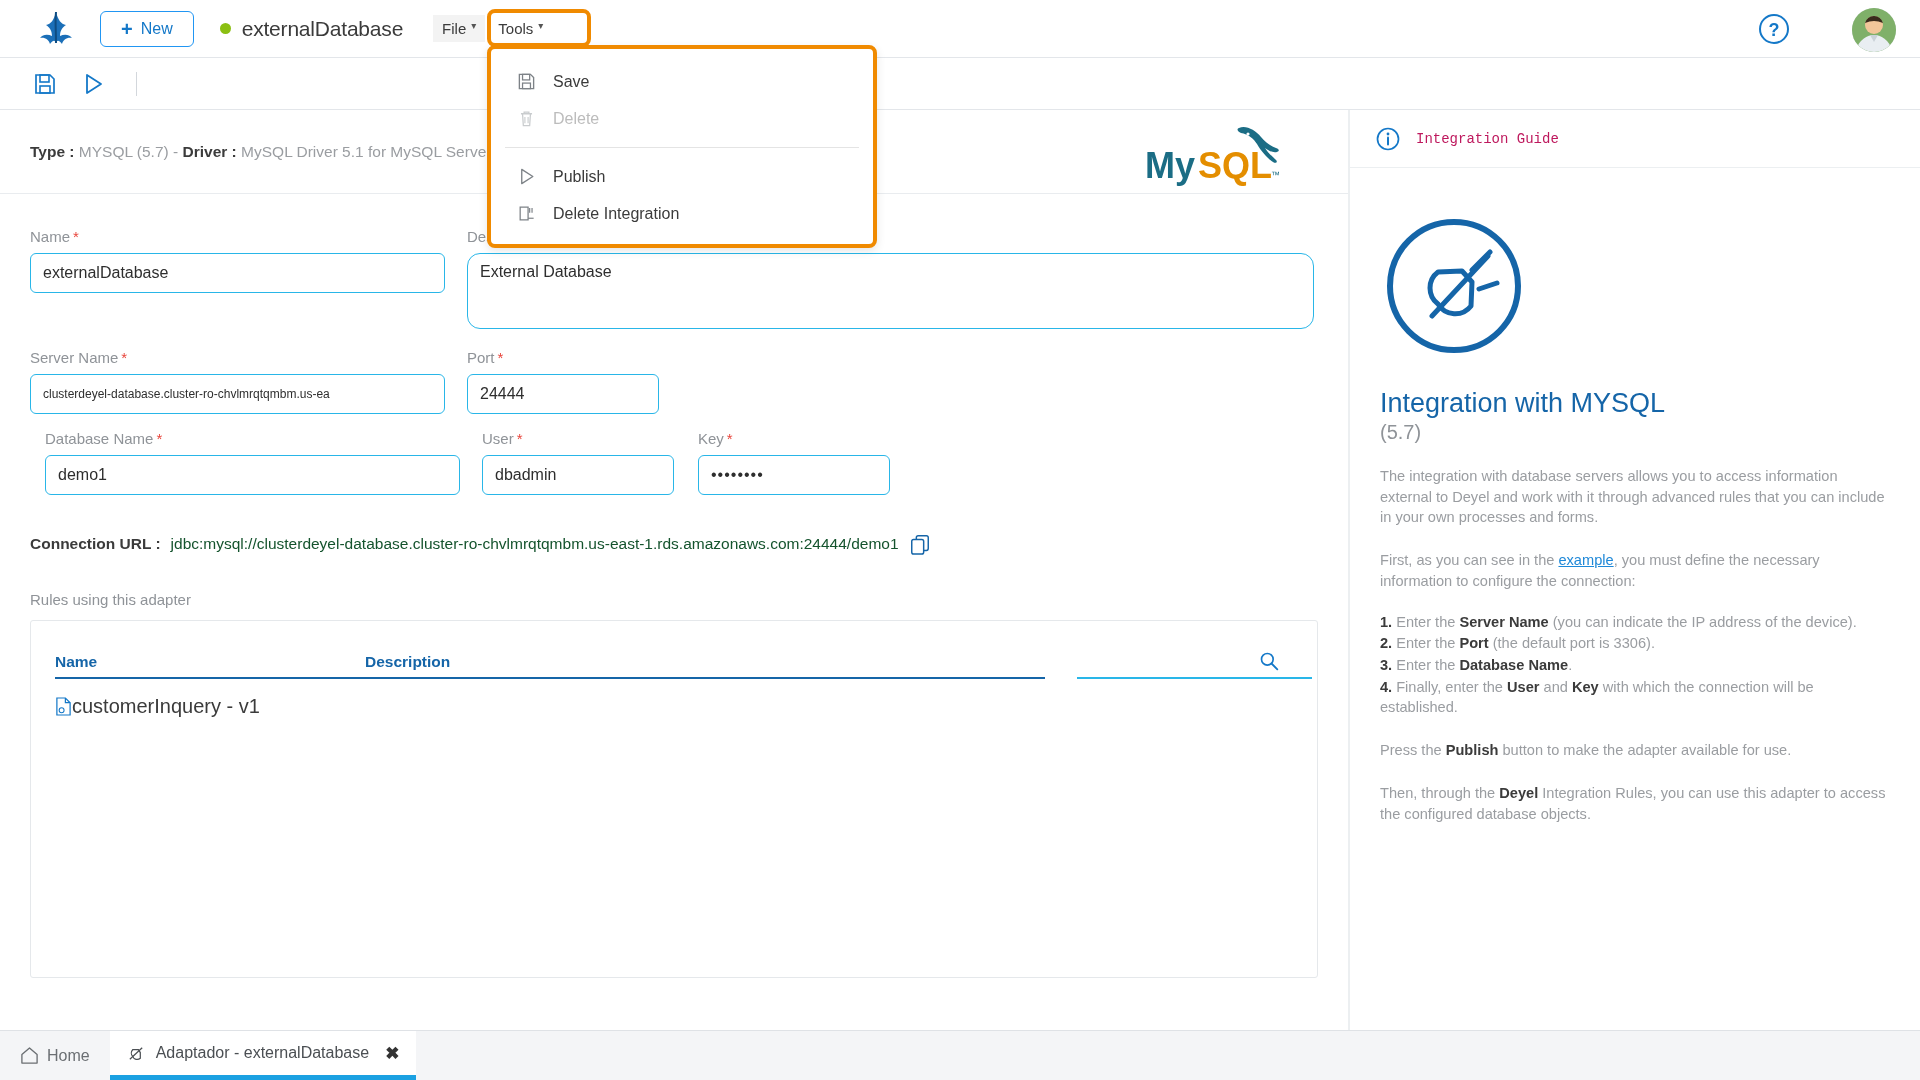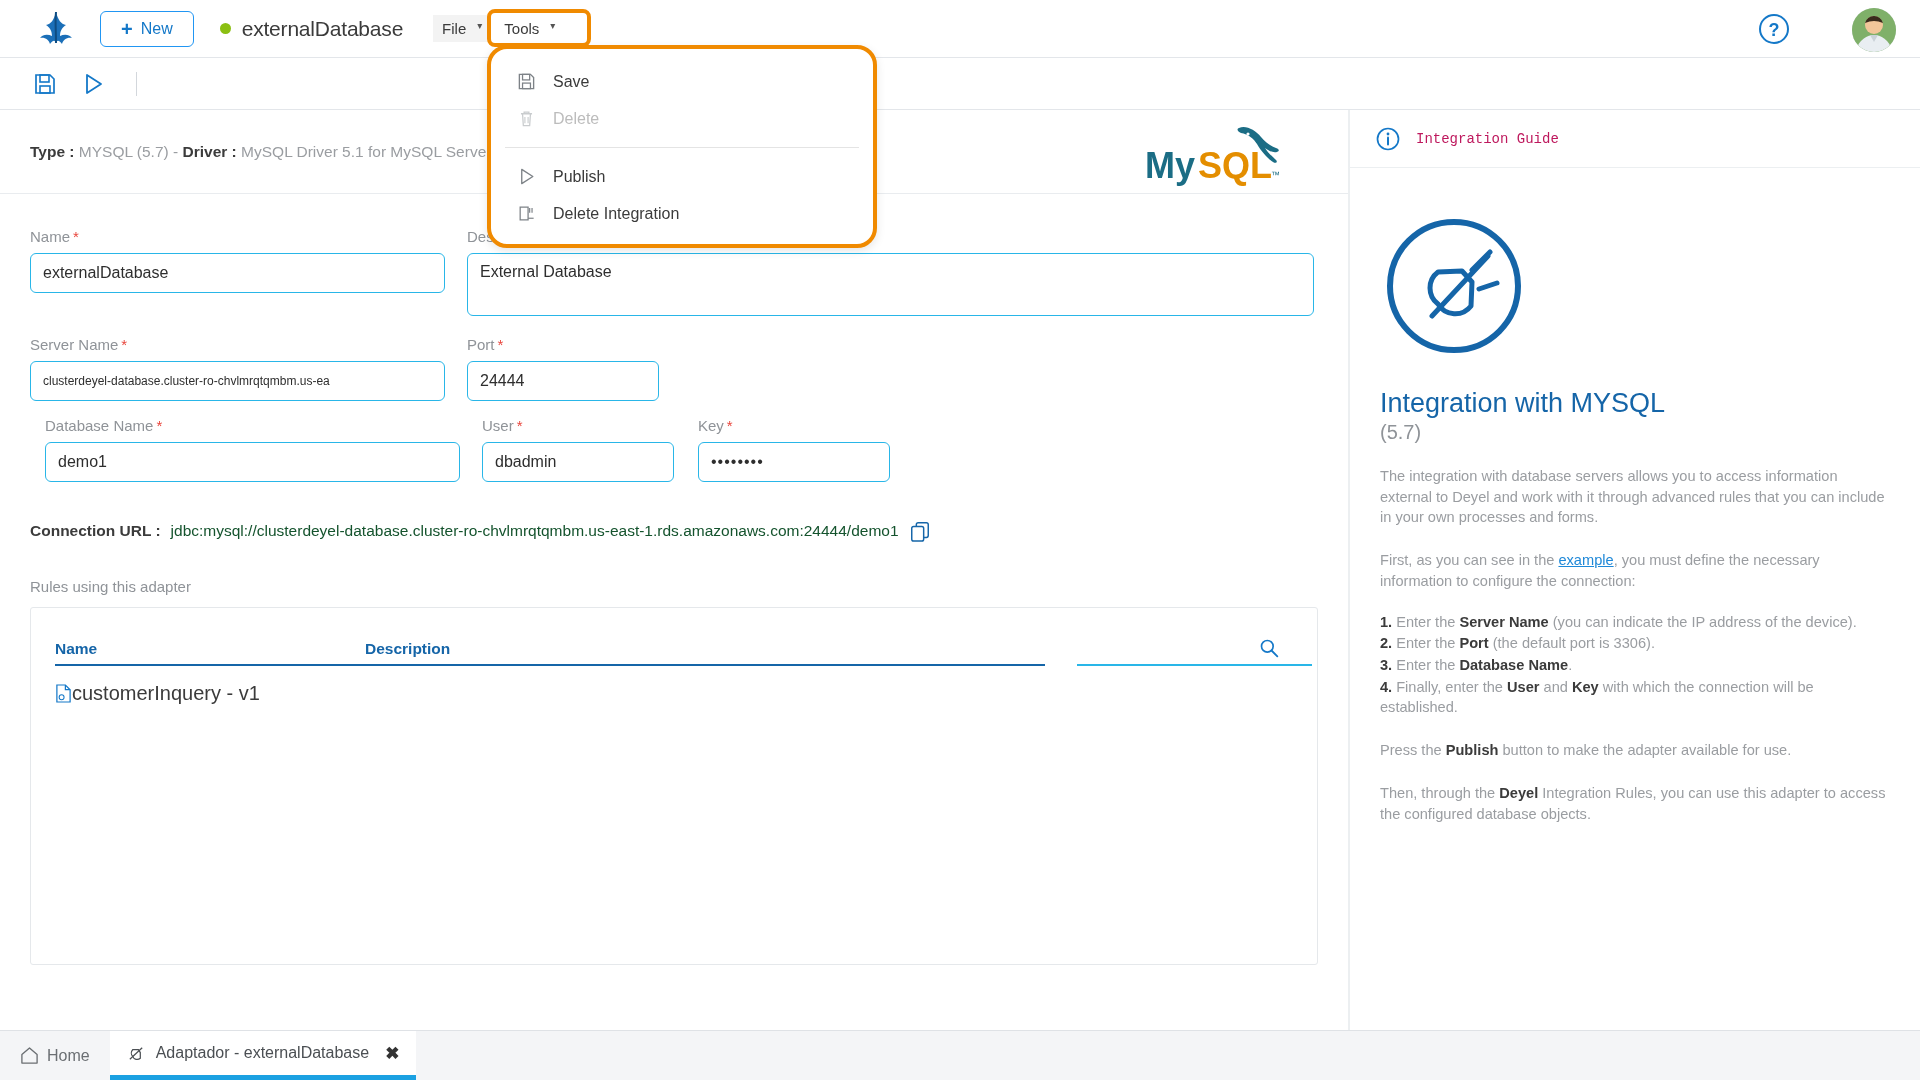--- a/index.html
+++ b/index.html
@@ -31,21 +31,21 @@
     background: #8bbf12; margin-left: 26px; margin-right: 11px;
   }
   .doc-title { font-size: 21px; color: #3b3b3b; font-weight: 500; letter-spacing: -.2px; }
 
   .menubar {
     display: flex; align-items: center; margin-left: 30px; gap: 4px;
     position: relative; z-index: 40;
   }
   .menu-item {
     font-size: 15px; color: #3b3b3b; padding: 5px 9px; cursor: pointer;
-    display: flex; gap: 11px; background: #fff;
+    display: flex; gap: 5px; background: #fff;
   }
   .menu-item.active { background: #f3f3f3; }
   .caret { font-size: 10px; color: #555; }
 
   .hl-menubar {
     position: absolute; left: 487px; top: 9px; width: 104px; height: 38px;
     border: 4px solid #f08a00; border-radius: 8px; z-index: 45; pointer-events: none;
   }
 
   .help-icon {
@@ -63,21 +63,21 @@
     position: absolute; top: 58px; left: 0; width: 1920px; height: 52px;
     border-bottom: 1px solid #e3e6ea; display: flex; align-items: center;
     padding-left: 32px; gap: 22px; background: #fff;
   }
   .tool-btn { width: 26px; height: 26px; cursor: pointer; display:flex; align-items:center; justify-content:center;}
   .tool-sep { width: 1px; height: 24px; background: #d3d7dc; margin: 0 8px; }
 
   
   .dropdown {
     position: absolute; left: 487px; top: 45px; width: 390px;
-    background: #ffffff; border: 4px solid #f08a00; border-radius: 20px;
+    background: #ffffff; border: 4px solid #f08a00; border-radius: 8px;
     z-index: 44; padding: 14px 0 12px 0;
     box-shadow: 0 3px 10px rgba(0,0,0,.10);
   }
   .dd-item {
     display: flex; align-items: center; gap: 17px;
     padding: 9px 0 9px 26px; font-size: 16px; color: #3b3b3b; cursor: pointer;
   }
   .dd-item.disabled { color: #bcbcbc; cursor: default; }
   .dd-item .ic { width: 19px; height: 19px; display:flex; align-items:center; justify-content:center; }
   .dd-sep { height: 1px; background: #e4e4e4; margin: 10px 14px 10px 14px; }
@@ -101,21 +101,21 @@
   }
   .req { color: #e8453c; margin-left: 3px; }
   .inp {
     border: 1px solid #29b6e8; border-radius: 6px; height: 40px;
     font-size: 16px; color: #2e2e2e; padding: 0 12px;
     display: flex; align-items: center; background: #fff;
     font-family: "Liberation Sans", sans-serif;
     overflow: hidden; white-space: nowrap;
   }
   .ta {
-    border: 1px solid #29b6e8; border-radius: 6px; height: 63px;
+    border: 1px solid #29b6e8; border-radius: 13px; height: 76px;
     font-size: 16px; color: #2e2e2e; padding: 9px 12px; background: #fff;
   }
   .row { display: flex; }
 
   .conn-url { margin: 38px 30px 0 30px; display: flex; align-items: center; gap: 10px; }
   .conn-lbl { font-size: 15.5px; color: #3b3b3b; font-weight: bold; }
   .conn-val { font-size: 15.5px; color: #14532d; }
   .copy-ic { width: 22px; height: 22px; cursor: pointer; }
 
   .rules-lbl { margin: 36px 0 0 30px; font-size: 15px; color: #8f9398; }

